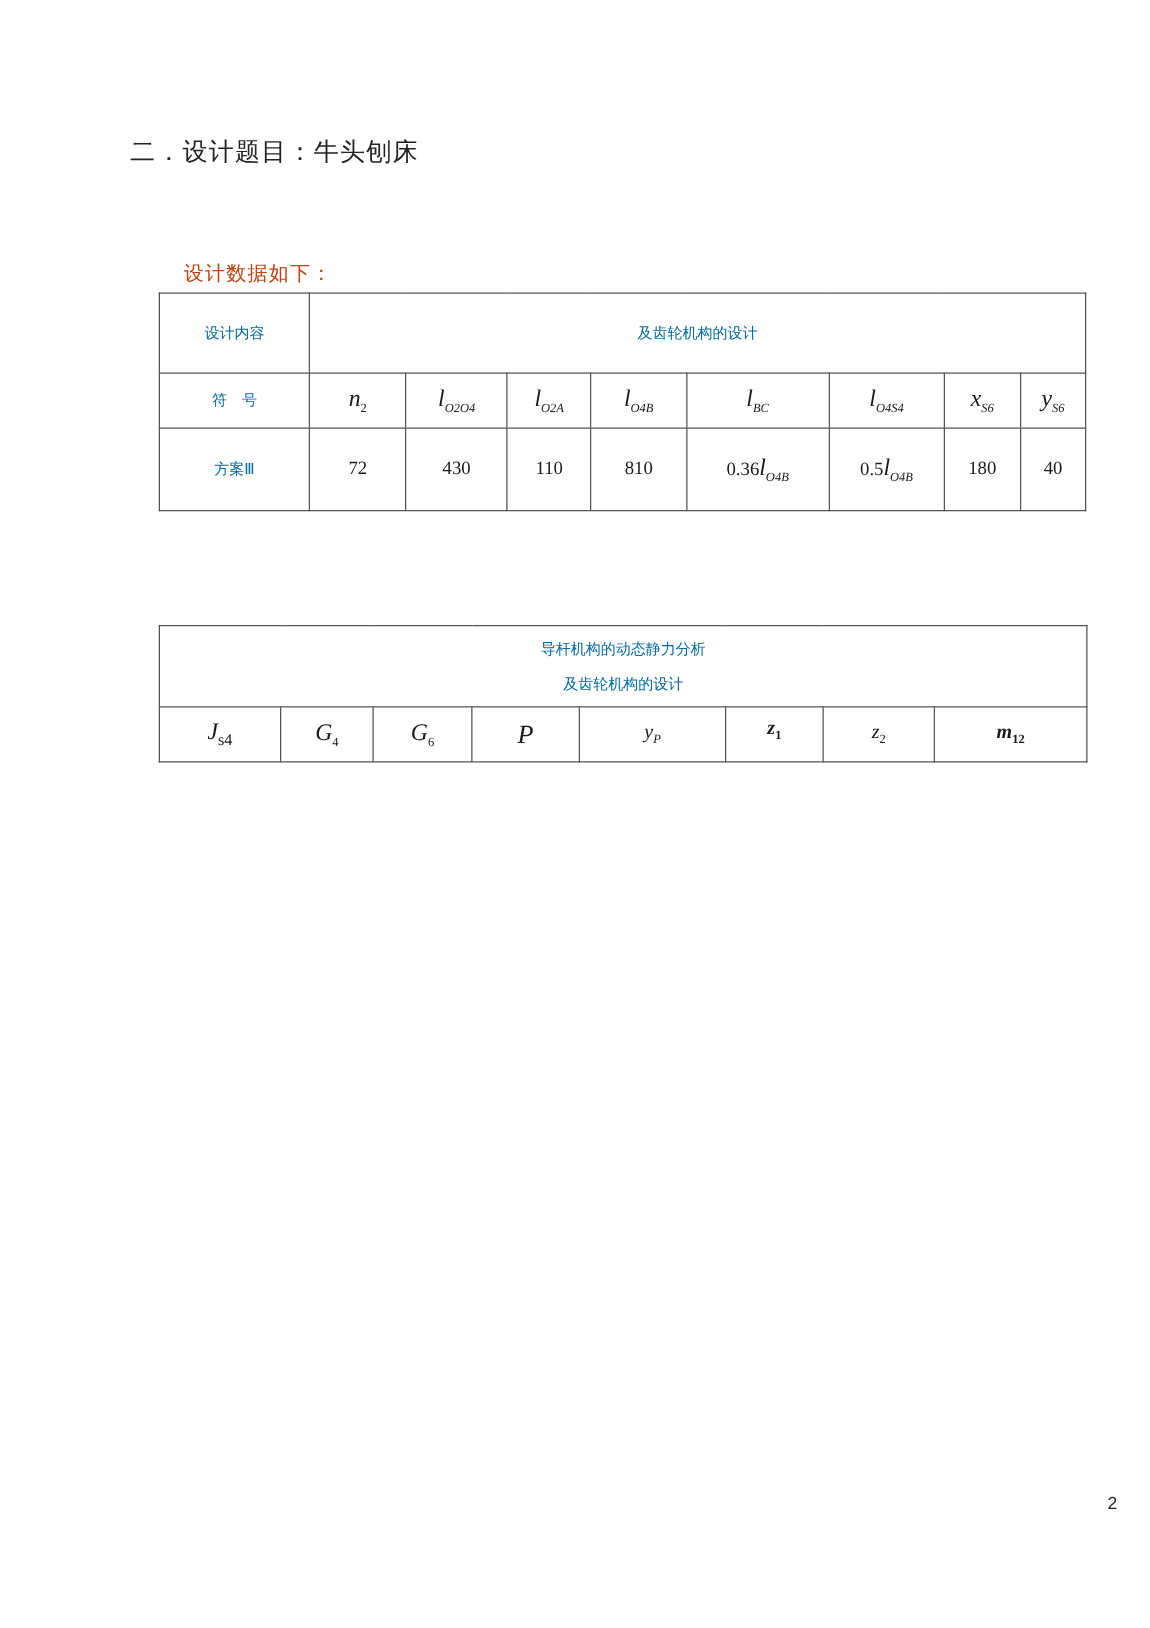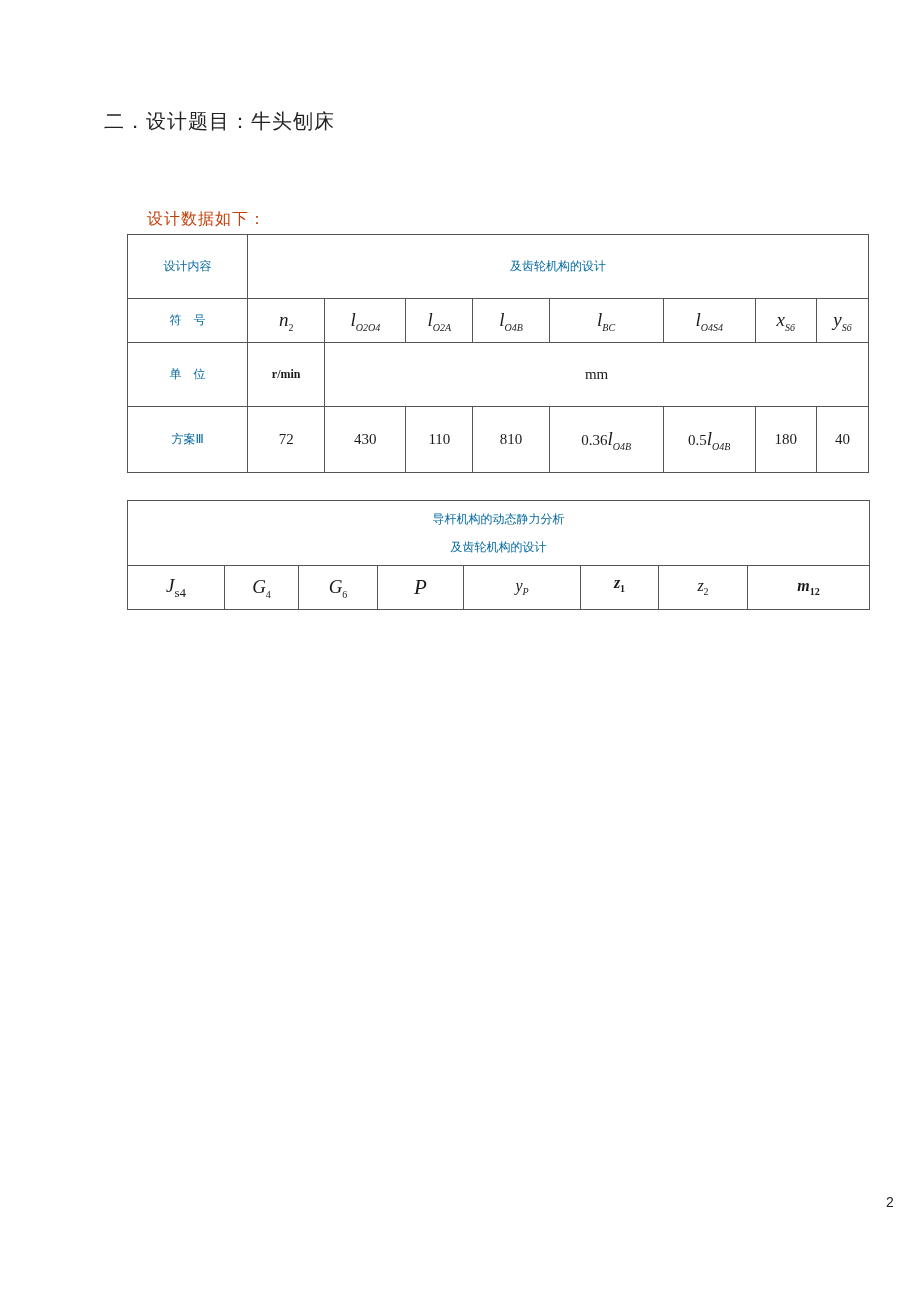--- a/index.html
+++ b/index.html
@@ -48,25 +48,20 @@
     <td class="cn" style="white-space:pre">符　号</td>
     <td class="sym"><span>n</span><sub style="font-style:normal">2</sub></td>
     <td class="sym"><span>l</span><sub>O2O4</sub></td>
     <td class="sym"><span>l</span><sub>O2A</sub></td>
     <td class="sym"><span>l</span><sub>O4B</sub></td>
     <td class="sym"><span>l</span><sub>BC</sub></td>
     <td class="sym"><span>l</span><sub>O4S4</sub></td>
     <td class="sym"><span>x</span><sub>S6</sub></td>
     <td class="sym"><span>y</span><sub>S6</sub></td>
   </tr>
-  <tr style="height:64px">
-    <td class="cn" style="white-space:pre">单　位</td>
-    <td class="bold" style="font-size:12px">r/min</td>
-    <td colspan="7">mm</td>
-  </tr>
   <tr style="height:66px">
     <td class="cn">方案Ⅲ</td>
     <td>72</td>
     <td>430</td>
     <td>110</td>
     <td>810</td>
     <td><span>0.36</span><span class="sym"><span>l</span><sub>O4B</sub></span></td>
     <td><span>0.5</span><span class="sym"><span>l</span><sub>O4B</sub></span></td>
     <td>180</td>
     <td>40</td>

